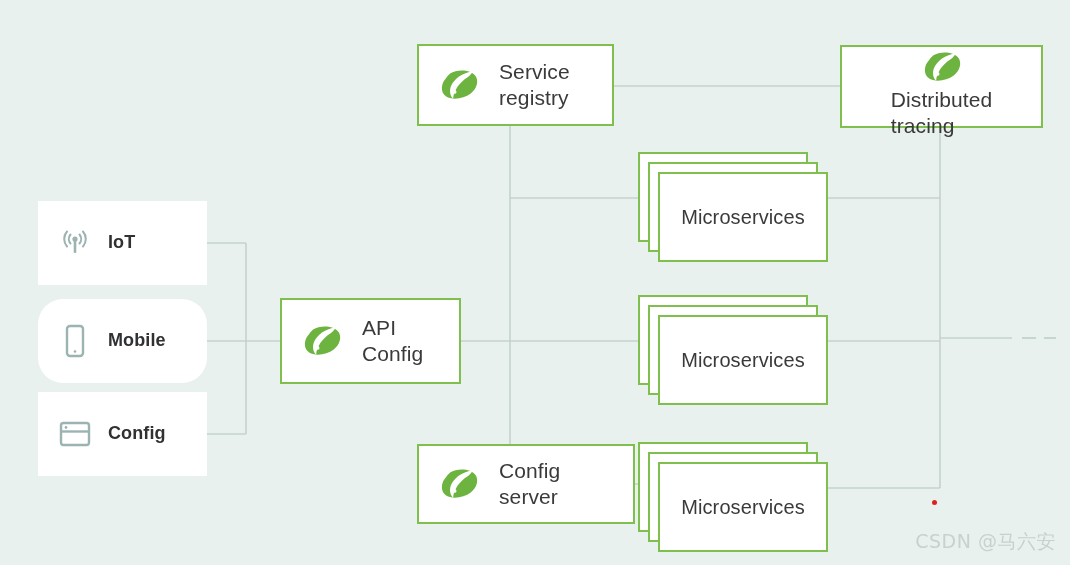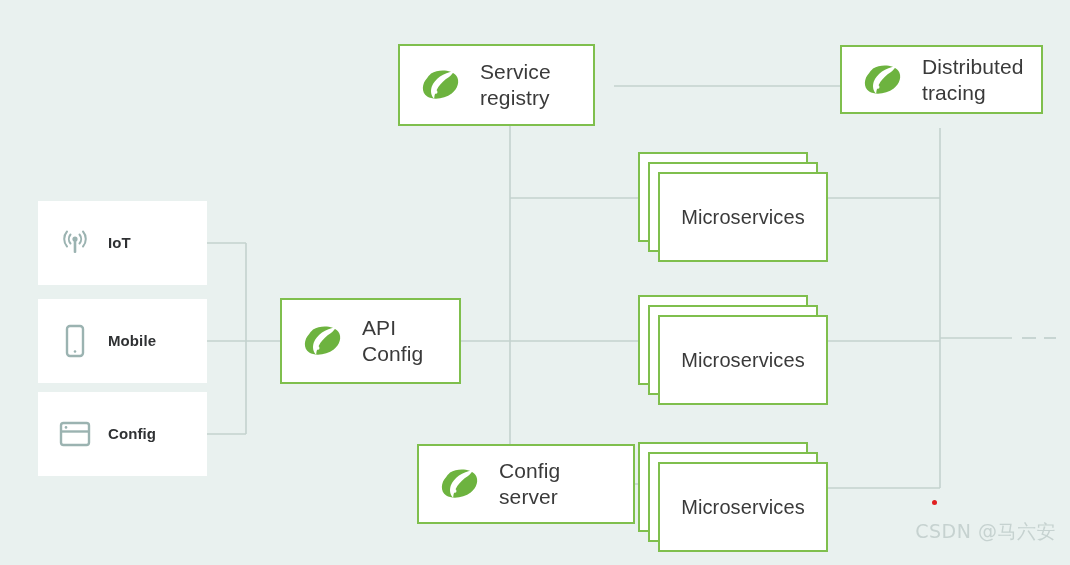--- a/index.html
+++ b/index.html
@@ -39,21 +39,21 @@
   }
 
   .node-label {
     color: #3a3a3a;
     font-size: 21px;
     line-height: 1.22;
     white-space: pre-line;
     letter-spacing: .1px;
   }
   .node.plain .node-label {
-    font-size: 15px;
+    font-size: 18px;
     font-weight: 700;
     color: #2f3133;
   }
 
   
   .spring-logo {
     flex: 0 0 auto;
     width: 46px;
     height: 40px;
     margin-left: 18px;
@@ -95,21 +95,21 @@
   }
   .stack .s3 .node-label {
     font-size: 20px;
     color: #3a3a3a;
   }
 
   
   .watermark {
     position: absolute;
     right: 14px;
-    bottom: 20px;
+    bottom: 10px;
     color: #c6d2d0;
     font-size: 19px;
     font-family: "DejaVu Sans", sans-serif;
     letter-spacing: .5px;
     user-select: none;
   }
   .reddot {
     position: absolute;
     width: 5px;
     height: 5px;
@@ -167,21 +167,21 @@
           <path d="M8 4.5a11.5 11.5 0 0 0 0 15"></path>
           <path d="M24 4.5a11.5 11.5 0 0 1 0 15"></path>
         </g>
         <circle cx="16" cy="12" r="2.6" fill="#9bb3b1"></circle>
         <rect x="14.7" y="13" width="2.6" height="13" rx="1.1" fill="#9bb3b1"></rect>
       </svg>
     </span>
     <span class="node-label">IoT</span>
   </div>
 
-  <div class="node plain" style="left:38px; top:299px; width:169px; height:84px;">
+  <div class="node plain" style="left:38px; top:299px; width:169px; height:84px;border-radius:25px;">
     <span class="dev-icon">
       <svg width="30" height="34" viewBox="0 0 30 34">
         <rect x="7" y="2" width="16" height="30" rx="3" fill="none" stroke="#9bb3b1" stroke-width="2.4"></rect>
         <circle cx="15" cy="27.5" r="1.3" fill="#9bb3b1"></circle>
       </svg>
     </span>
     <span class="node-label">Mobile</span>
   </div>
 
   <div class="node plain" style="left:38px; top:392px; width:169px; height:84px;">
@@ -200,33 +200,33 @@
       <svg width="46" height="40" viewBox="0 0 60 52">
         <path d="M17 11c10-6 27-5 33 3 5 7 2 17-6 23-9 7-24 9-32 4-8-5-7-17 0-24 1-2 3-4 5-6z" fill="#6db33f"></path>
         <path d="M47 8c-14 2-25 10-29 20-2 6-1 12 3 16 1-11 8-21 19-28 3-2 5-5 7-8z" fill="#ffffff"></path>
         <circle cx="23" cy="35" r="2.4" fill="#ffffff"></circle>
       </svg>
     </span>
     <span class="node-label">API
 Config</span>
   </div>
 
-  <div class="node green" style="left:398px; top:44px; width:197px; height:82px;">
+  <div class="node green" style="left:417px; top:44px; width:197px; height:82px;">
     <span class="spring-logo">
       <svg width="46" height="40" viewBox="0 0 60 52">
         <path d="M17 11c10-6 27-5 33 3 5 7 2 17-6 23-9 7-24 9-32 4-8-5-7-17 0-24 1-2 3-4 5-6z" fill="#6db33f"></path>
         <path d="M47 8c-14 2-25 10-29 20-2 6-1 12 3 16 1-11 8-21 19-28 3-2 5-5 7-8z" fill="#ffffff"></path>
         <circle cx="23" cy="35" r="2.4" fill="#ffffff"></circle>
       </svg>
     </span>
     <span class="node-label">Service
 registry</span>
   </div>
 
-  <div class="node green" style="left:840px; top:45px; width:203px; height:69px;">
+  <div class="node green" style="left:840px; top:45px; width:203px; height:83px;flex-direction:column;">
     <span class="spring-logo">
       <svg width="46" height="40" viewBox="0 0 60 52">
         <path d="M17 11c10-6 27-5 33 3 5 7 2 17-6 23-9 7-24 9-32 4-8-5-7-17 0-24 1-2 3-4 5-6z" fill="#6db33f"></path>
         <path d="M47 8c-14 2-25 10-29 20-2 6-1 12 3 16 1-11 8-21 19-28 3-2 5-5 7-8z" fill="#ffffff"></path>
         <circle cx="23" cy="35" r="2.4" fill="#ffffff"></circle>
       </svg>
     </span>
     <span class="node-label">Distributed
 tracing</span>
   </div>

